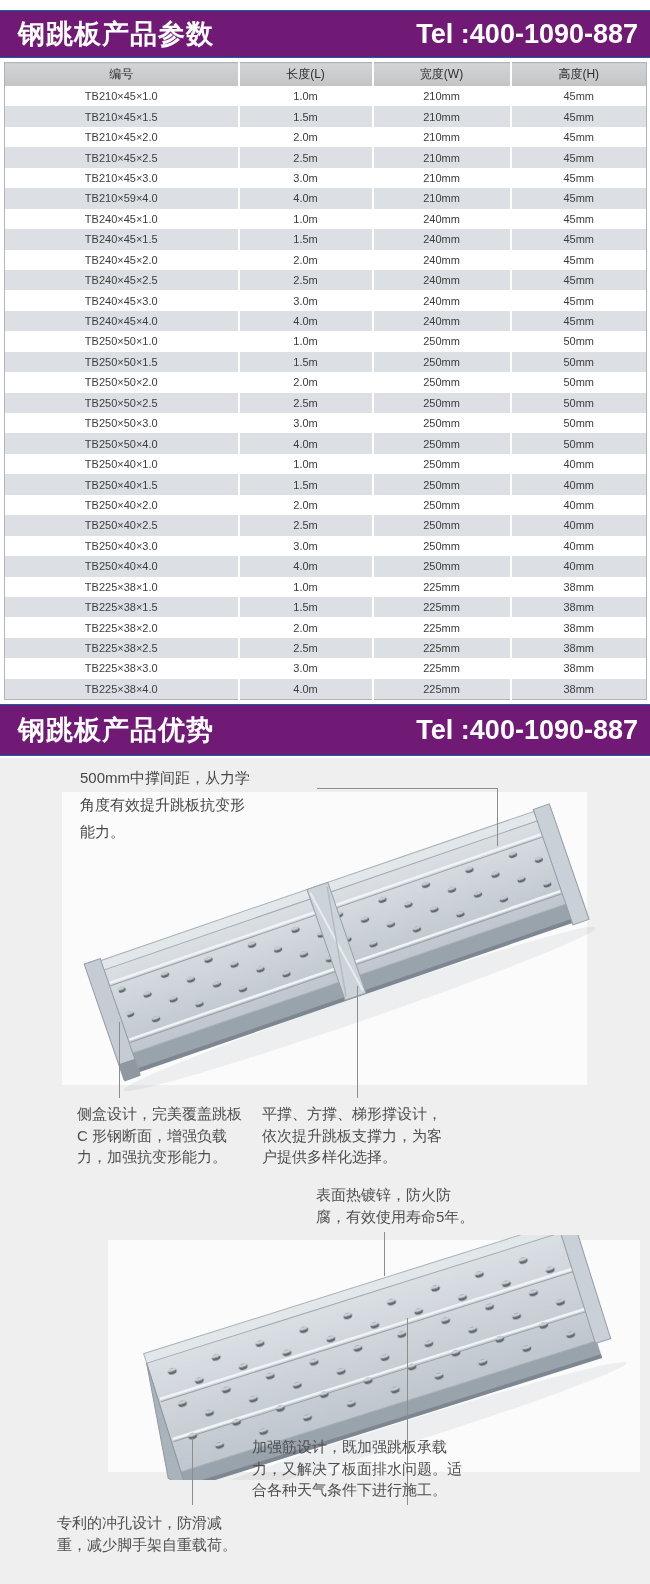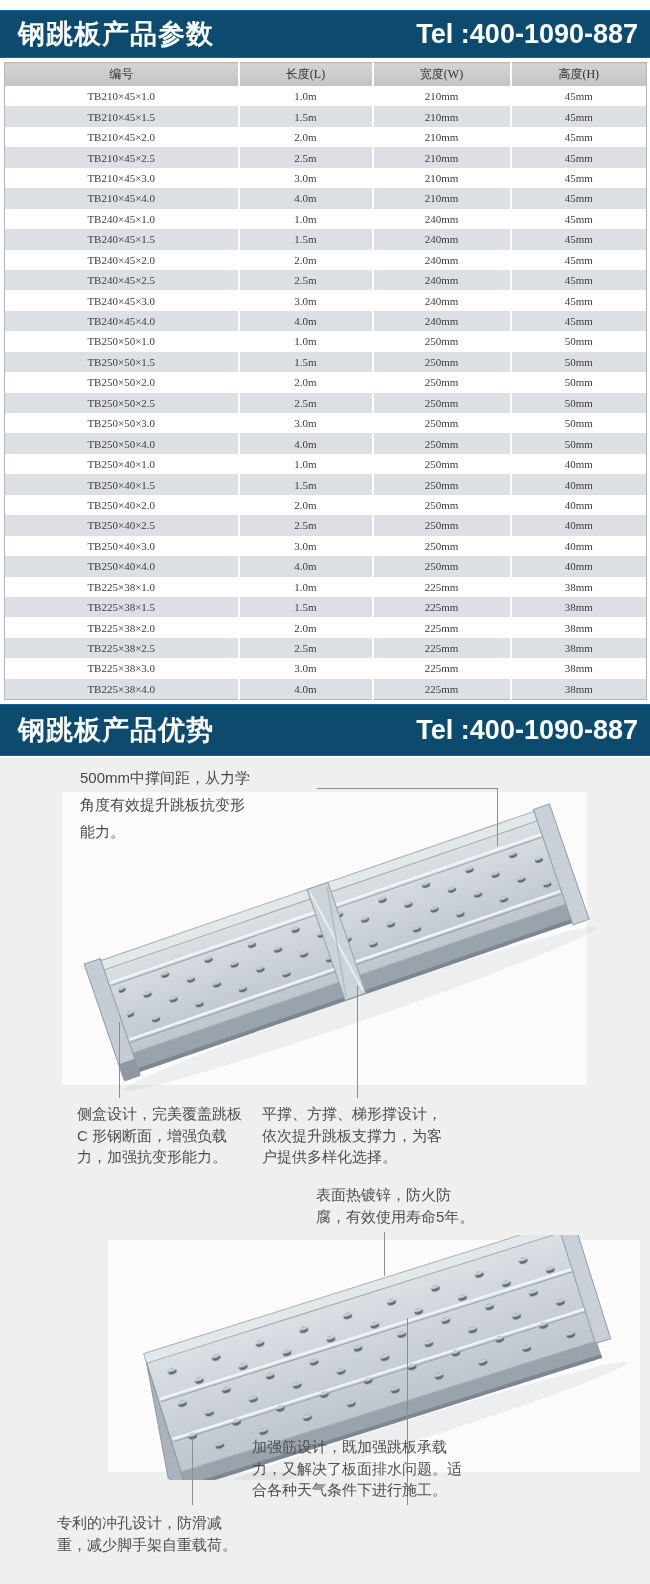--- a/index.html
+++ b/index.html
@@ -1,31 +1,31 @@
 <!DOCTYPE html>
 <html><head>
 <meta charset="utf-8">
 <style>
   html,body{margin:0;padding:0;background:#ffffff;}
   #page{position:relative;width:650px;height:1584px;overflow:hidden;
         font-family:"Liberation Sans","DejaVu Sans",sans-serif;background:#ffffff;}
 
   
-  .band{position:absolute;left:0;width:650px;background:#0c4a6e;
+  .band{position:absolute;left:0;width:650px;background:#701a75;
         border-top:1px solid #0d62a8;border-bottom:1px solid #0d62a8;}
   .band .btitle{position:absolute;left:18px;top:50%;transform:translateY(-50%);
         color:#ffffff;font-size:27px;font-weight:bold;letter-spacing:1px;}
   .band .btel{position:absolute;right:12px;top:50%;transform:translateY(-50%);
         color:#ffffff;font-size:27px;font-weight:bold;letter-spacing:0px;}
   #band1{top:10px;height:46px;}
   #band2{top:704px;height:50px;}
 
   
   #spec-table{position:absolute;left:4px;top:62px;width:642px;border-collapse:collapse;
-        border:1px solid #b2b5b8;table-layout:fixed;font-family:Liberation Serif, serif;}
+        border:1px solid #b2b5b8;table-layout:fixed;}
   #spec-table th{height:23px;background:linear-gradient(#d2d4d6,#c2c4c6);
         font-size:12px;font-weight:normal;color:#2f2f2f;border-right:2px solid #ffffff;
         padding:0;text-align:center;}
   #spec-table td{height:20.45px;font-size:11px;color:#3c3c3c;text-align:center;
         border-right:2px solid #ffffff;padding:0;}
   #spec-table th:last-child,#spec-table td:last-child{border-right:none;}
   #spec-table tbody tr:nth-child(even){background:#dce0e5;}
   #spec-table tbody tr:nth-child(odd){background:#ffffff;}
 
   
@@ -353,21 +353,21 @@
           <td>210mm</td>
           <td>45mm</td>
         </tr>
         <tr>
           <td>TB210×45×3.0</td>
           <td>3.0m</td>
           <td>210mm</td>
           <td>45mm</td>
         </tr>
         <tr>
-          <td>TB210×45×4.0</td>
+          <td>TB210×59×4.0</td>
           <td>4.0m</td>
           <td>210mm</td>
           <td>45mm</td>
         </tr>
         <tr>
           <td>TB240×45×1.0</td>
           <td>1.0m</td>
           <td>240mm</td>
           <td>45mm</td>
         </tr>

